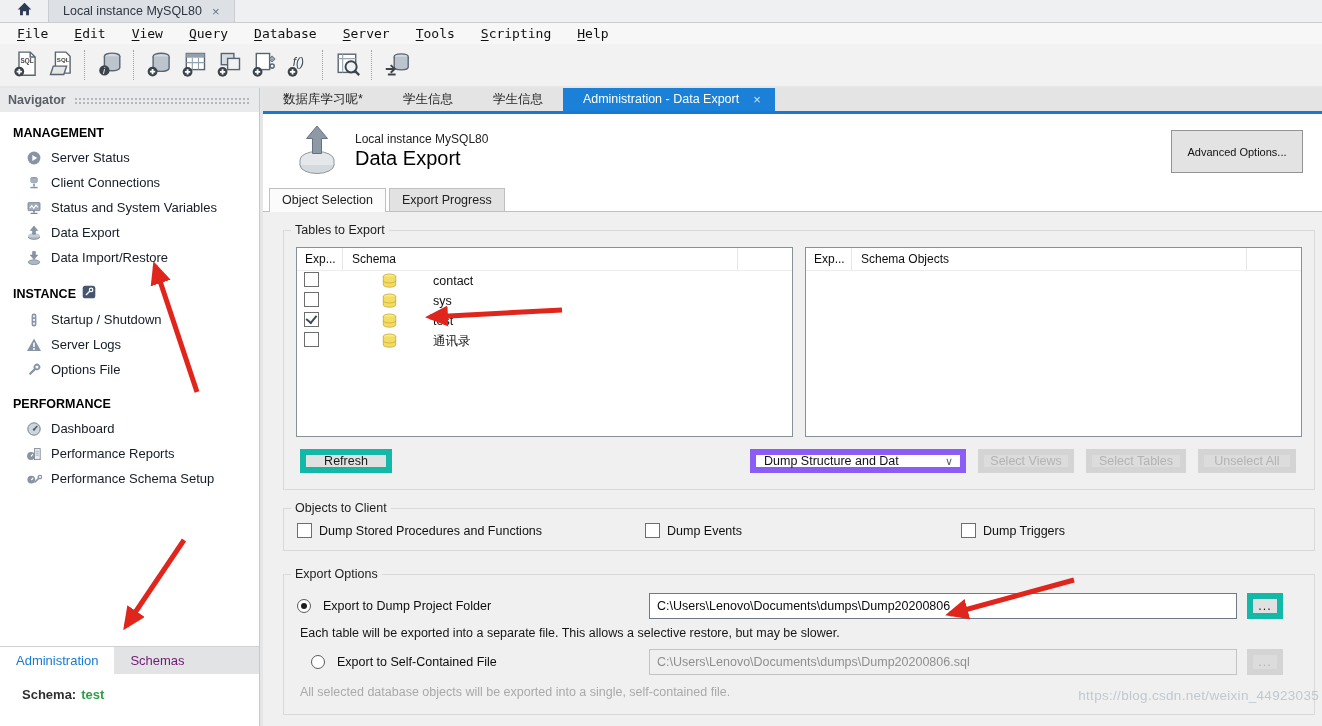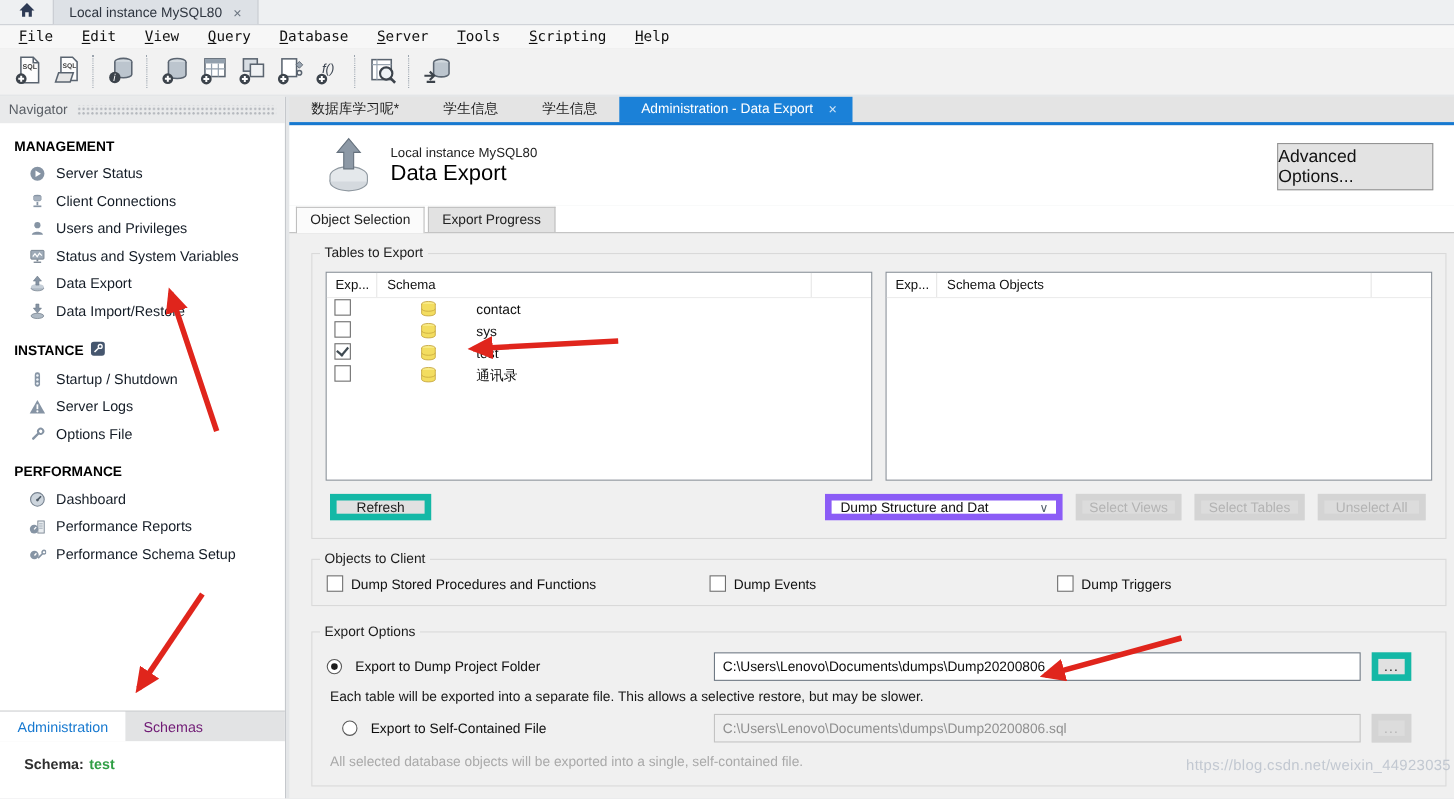--- a/index.html
+++ b/index.html
@@ -14,21 +14,21 @@
   #conn-tab{height:22px;background:#dde1e6;border-left:1px solid #c9cdd2;border-right:1px solid #c9cdd2;display:flex;align-items:center;padding:0 14px;color:#2f3640;font-size:12.5px;gap:10px;}
   #conn-tab .x{color:#6a7480;font-size:13px;}
   #menubar{position:absolute;left:0;top:23px;width:1322px;height:21px;background:#f7f7f7;display:flex;align-items:center;padding-left:4px;font-family:"DejaVu Sans Mono",monospace;font-size:13px;color:#101010;}
   .menu-item{padding:0 13px;height:21px;line-height:21px;cursor:default;}
   .menu-item .accel{text-decoration:underline;text-underline-offset:2px;}
   #toolbar{position:absolute;left:0;top:44px;width:1322px;height:42px;background:#f2f2f2;display:flex;align-items:center;padding-left:8px;}
   .tool-btn{width:31px;height:31px;display:flex;align-items:center;justify-content:center;margin:0 2px;}
   .tool-sep{width:1px;height:30px;border-left:1px dotted #9aa3ad;margin:0 6px;}
   
   #sidebar{position:absolute;left:0;top:88px;width:259px;height:638px;background:#ffffff;border-right:1px solid #c5c8cc;display:flex;flex-direction:column;}
-  .panel-header{height:24px;background:#e9eaeb;color:#5a5f66;display:flex;align-items:center;padding:0 8px;font-size:12.5px;flex:none;}
+  .panel-header{height:24px;background:#e9eaeb;color:#5a5f66;display:flex;align-items:center;padding:0 8px;font-size:12.5px;flex:none;font-weight:bold;}
   .panel-header .dots{flex:1;height:9px;margin-left:8px;background-image:radial-gradient(#b4b8bd 1px, transparent 1.2px);background-size:4px 4px;background-position:0 1px;}
   #nav-tree{padding-top:10px;flex:none;}
   .nav-section-header{font-weight:bold;color:#000;font-size:12.5px;padding:4px 0 5px 13px;display:flex;align-items:center;gap:6px;}
   .nav-section-header.gap{margin-top:11px;}
   .nav-item{display:flex;align-items:center;height:25px;padding-left:25px;gap:9px;color:#141c26;font-size:13px;cursor:default;}
   .nav-item .ico{width:17px;height:17px;display:flex;align-items:center;justify-content:center;flex:none;}
   #side-spacer{flex:1;}
   #side-tabs{height:27px;background:#e2e3e4;display:flex;border-top:1px solid #cfd1d3;flex:none;}
   .side-tab{padding:0 16px;display:flex;align-items:center;font-size:13px;color:#701a75;}
   .side-tab.active{background:#ffffff;color:#1779d0;}
@@ -38,21 +38,21 @@
   
   #main{position:absolute;left:263px;top:88px;width:1059px;height:638px;display:flex;flex-direction:column;}
   #doc-tabs{height:23px;background:#e4e4e4;display:flex;border-bottom:3px solid #1779d0;flex:none;}
   .doc-tab{padding:0 20px;line-height:23px;color:#1f1f1f;font-size:12.5px;white-space:nowrap;}
   .doc-tab.active{background:#1b81d8;color:#fff;display:flex;align-items:center;gap:14px;padding-right:14px;}
   .doc-tab.active .x{color:#cfe4f7;font-size:13px;}
   #header-area{height:73px;background:#ffffff;position:relative;flex:none;}
   #hdr-icon{position:absolute;left:31px;top:10px;}
   #hdr-sub{position:absolute;left:92px;top:18px;font-size:12px;color:#222;}
   #hdr-title{position:absolute;left:92px;top:33px;font-size:20px;color:#000;}
-  #advanced-btn{position:absolute;right:19px;top:16px;width:142px;height:43px;background:#e3e3e3;border:1px solid #949494;display:flex;align-items:center;justify-content:center;font-size:16px;color:#111;}
+  #advanced-btn{position:absolute;right:19px;top:16px;width:132px;height:43px;background:#e3e3e3;border:1px solid #949494;display:flex;align-items:center;justify-content:center;font-size:11px;color:#111;}
   #sub-tabs{height:24px;background:#ffffff;display:flex;align-items:flex-end;padding-left:6px;flex:none;}
   .sub-tab{height:23px;line-height:22px;box-sizing:border-box;padding:0 12px;border:1px solid #bfbfbf;border-bottom:none;background:#e2e2e2;color:#222;margin-right:3px;position:relative;font-size:12.5px;}
   .sub-tab.active{background:#fbfbfb;z-index:2;height:24px;margin-bottom:-1px;}
   #main-body{flex:1;background:#f0f0f0;border-top:1px solid #bfbfbf;padding:11px 0 0 20px;position:relative;overflow:hidden;}
   fieldset{border:1px solid #d9d9d9;width:1032px;box-sizing:border-box;margin:0;padding:0 0 16px 0;}
   fieldset legend{font-size:12.5px;color:#1c1c1c;padding:0 4px;margin-left:7px;}
   #f-tables{padding:10px 0 16px 0;margin-bottom:11px;}
   #lists{display:flex;gap:12px;padding:0 12px;}
   .listbox{flex:1;height:188px;background:#fff;border:1px solid #899098;overflow:hidden;}
   .list-head{display:flex;height:22px;border-bottom:1px solid #ececec;color:#0e0e0e;font-size:12px;}
@@ -231,29 +231,20 @@
       <div class="nav-item">
         <span class="ico">
           <svg viewBox="0 0 16 16" width="16" height="16">
             <ellipse cx="8" cy="3.3" rx="3.4" ry="1.3" fill="#8694a4"></ellipse>
             <path d="M4.6 3.3v3.2a3.4 1.3 0 0 0 6.8 0V3.3" fill="#a7b2bf" stroke="#8694a4" stroke-width="0.6"></path>
             <rect x="7.2" y="8.6" width="1.6" height="3" fill="#8694a4"></rect>
             <rect x="4.4" y="11.8" width="7.2" height="1.5" fill="#8694a4"></rect>
           </svg>
         </span>
         <span>Client Connections</span>
-      </div>
-      <div class="nav-item">
-        <span class="ico">
-          <svg viewBox="0 0 16 16" width="16" height="16">
-            <circle cx="8" cy="4.7" r="2.8" fill="#8694a4"></circle>
-            <path d="M3 13.4c0-3.6 10-3.6 10 0z" fill="#8694a4"></path>
-          </svg>
-        </span>
-        <span>Users and Privileges</span>
       </div>
       <div class="nav-item">
         <span class="ico">
           <svg viewBox="0 0 16 16" width="16" height="16">
             <rect x="2" y="2.6" width="12" height="8" rx="0.8" fill="#9fabb8" stroke="#76828f" stroke-width="0.8"></rect>
             <path d="M3.8 8.2 5.8 5.6l2 2.8 2.1-3.2 2.2 2.2" stroke="#fff" stroke-width="1.1" fill="none"></path>
             <rect x="7.2" y="10.8" width="1.6" height="1.8" fill="#76828f"></rect>
             <rect x="4.6" y="12.8" width="6.8" height="1.2" fill="#76828f"></rect>
           </svg>
         </span>

